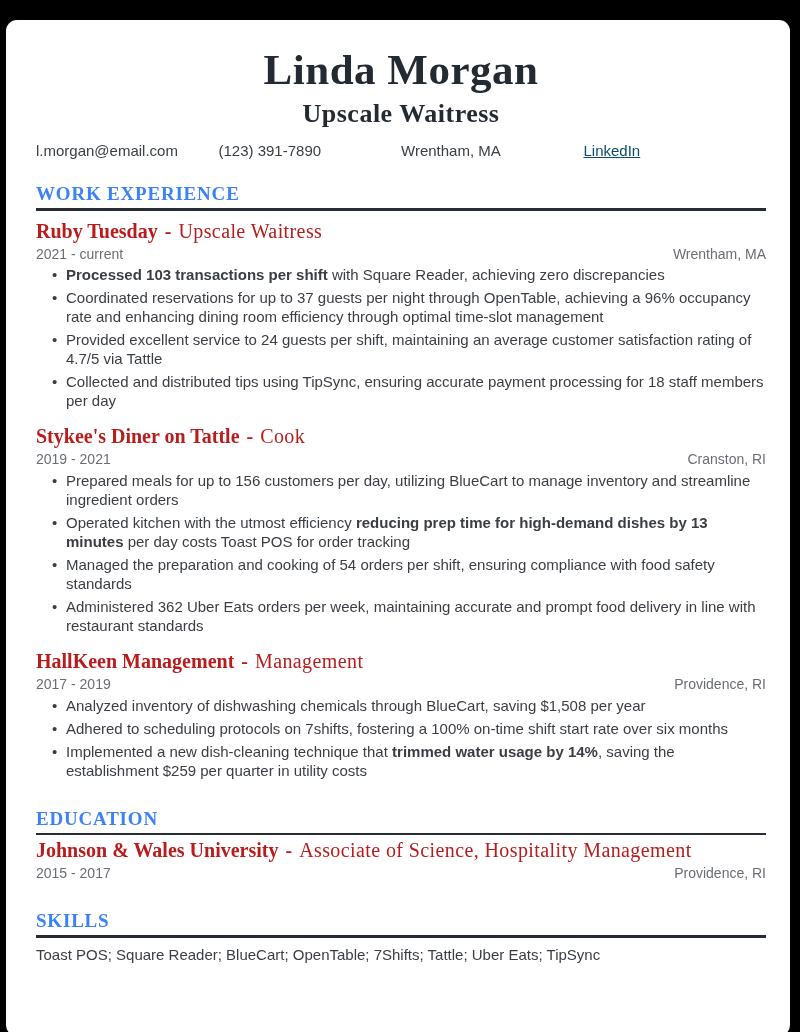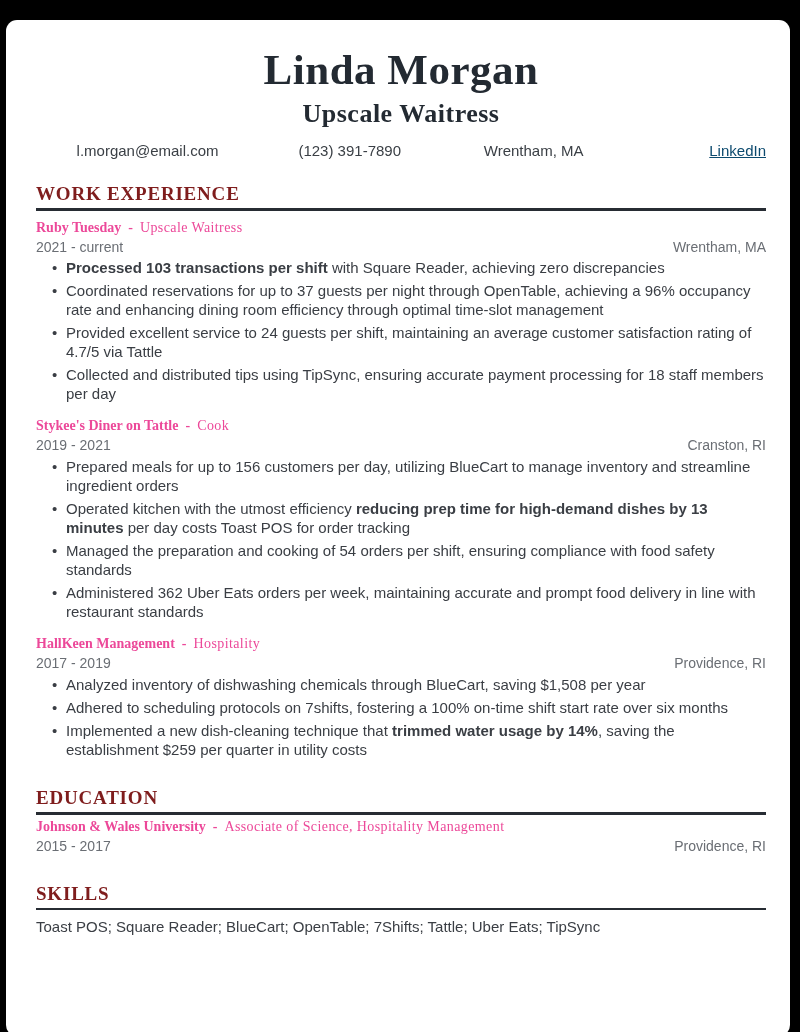--- a/index.html
+++ b/index.html
@@ -39,47 +39,47 @@
     color: #232a32;
     margin-top: 10px;
     letter-spacing: 0.5px;
   }
   .contact-row {
     display: flex;
     margin-top: 15px;
     font-size: 15px;
     color: #3b4046;
   }
-  .contact-row > div { flex: 1; text-align: right; }
+  .contact-row > div { flex: 1; text-align: left; }
   .link {
     color: #0c4a6e;
     text-decoration: underline;
     cursor: pointer;
   }
 
   .section { margin-top: 24px; }
   .section-heading {
     font-family: "Liberation Serif", serif;
     font-weight: 700;
     font-size: 19px;
-    color: #7f1d1d;
+    color: #3b82f6;
     letter-spacing: 0.8px;
   }
   .rule {
     height: 2.5px;
     background: #272c33;
     margin-top: 3px;
   }
 
   .job { margin-top: 9px; }
   .job + .job { margin-top: 15px; }
   .entry-title {
     font-family: "Liberation Serif", serif;
-    font-size: 14px;
-    color: #ec4899;
+    font-size: 20px;
+    color: #b91c1c;
     line-height: 1.15;
   }
   .entry-company { font-weight: 700; }
   .entry-sep { font-weight: 700; padding: 0 7px; }
   .entry-role { font-weight: 400; letter-spacing: 0.4px; }
   .meta-row {
     display: flex;
     justify-content: space-between;
     font-size: 14px;
     color: #6a6e74;
@@ -162,21 +162,21 @@
       <ul class="bullets">
         <li><span>Prepared meals for up to 156 customers per day, utilizing BlueCart to manage inventory and streamline ingredient orders</span><span class="bold-seg"></span><span></span></li>
         <li><span>Operated kitchen with the utmost efficiency </span><span class="bold-seg">reducing prep time for high-demand dishes by 13 minutes</span><span> per day costs Toast POS for order tracking</span></li>
         <li><span>Managed the preparation and cooking of 54 orders per shift, ensuring compliance with food safety standards</span><span class="bold-seg"></span><span></span></li>
         <li><span>Administered 362 Uber Eats orders per week, maintaining accurate and prompt food delivery in line with restaurant standards</span><span class="bold-seg"></span><span></span></li>
       </ul>
     </div>
 
     <div class="job">
       <div class="entry-title">
-        <span class="entry-company">HallKeen Management</span><span class="entry-sep">-</span><span class="entry-role">Hospitality</span>
+        <span class="entry-company">HallKeen Management</span><span class="entry-sep">-</span><span class="entry-role">Management</span>
       </div>
       <div class="meta-row">
         <span>2017 - 2019</span>
         <span>Providence, RI</span>
       </div>
       <ul class="bullets">
         <li><span>Analyzed inventory of dishwashing chemicals through BlueCart, saving $1,508 per year</span><span class="bold-seg"></span><span></span></li>
         <li><span>Adhered to scheduling protocols on 7shifts, fostering a 100% on-time shift start rate over six months</span><span class="bold-seg"></span><span></span></li>
         <li><span>Implemented a new dish-cleaning technique that </span><span class="bold-seg">trimmed water usage by 14%</span><span>, saving the establishment $259 per quarter in utility costs</span></li>
       </ul>

